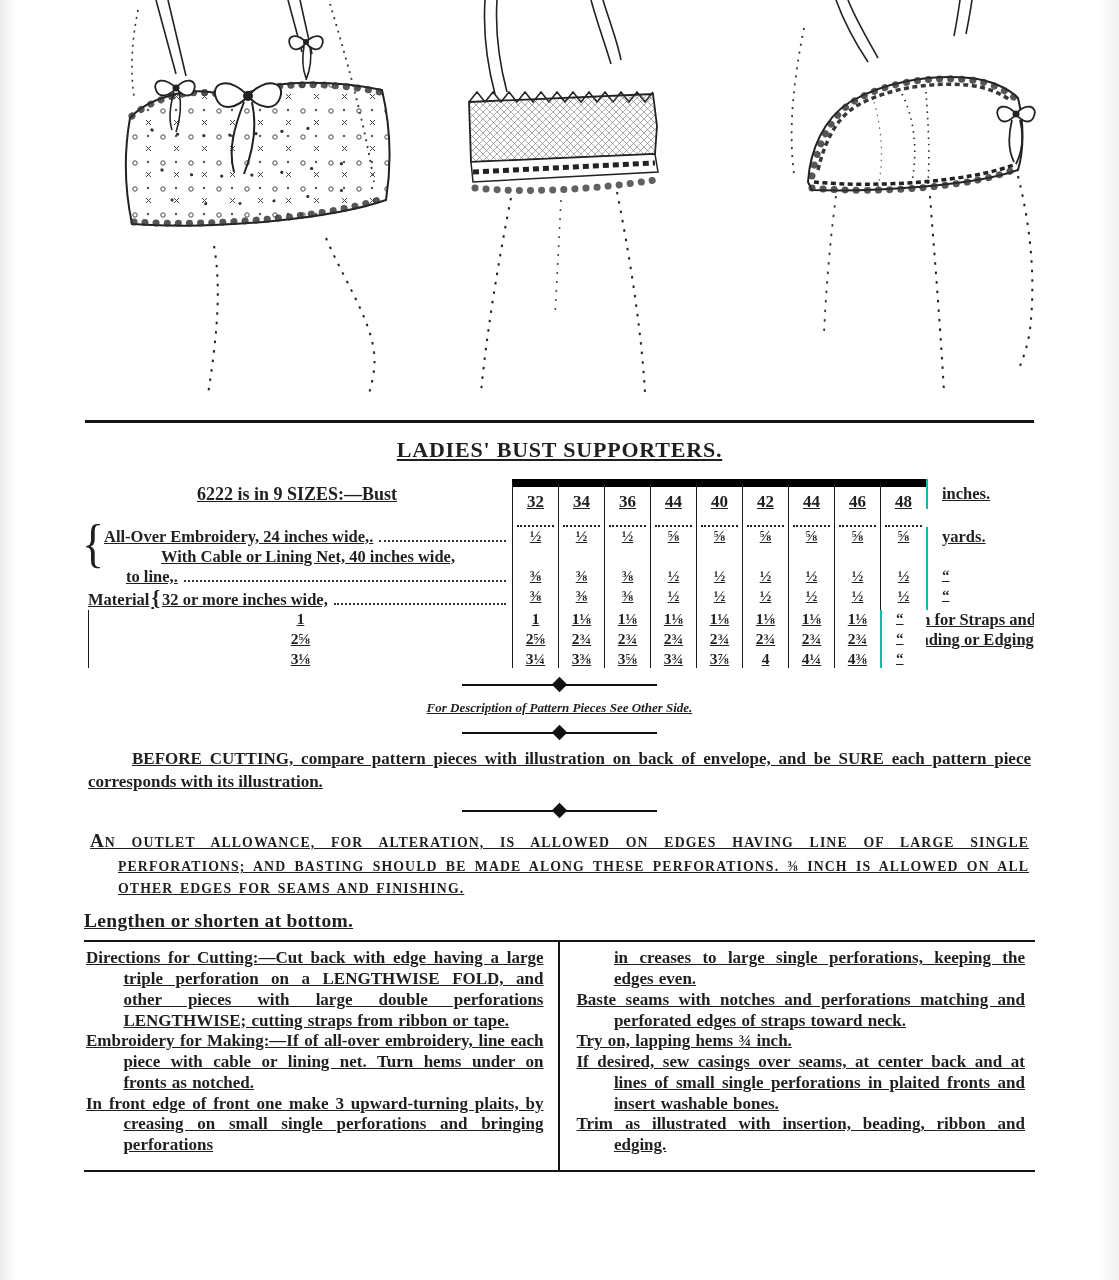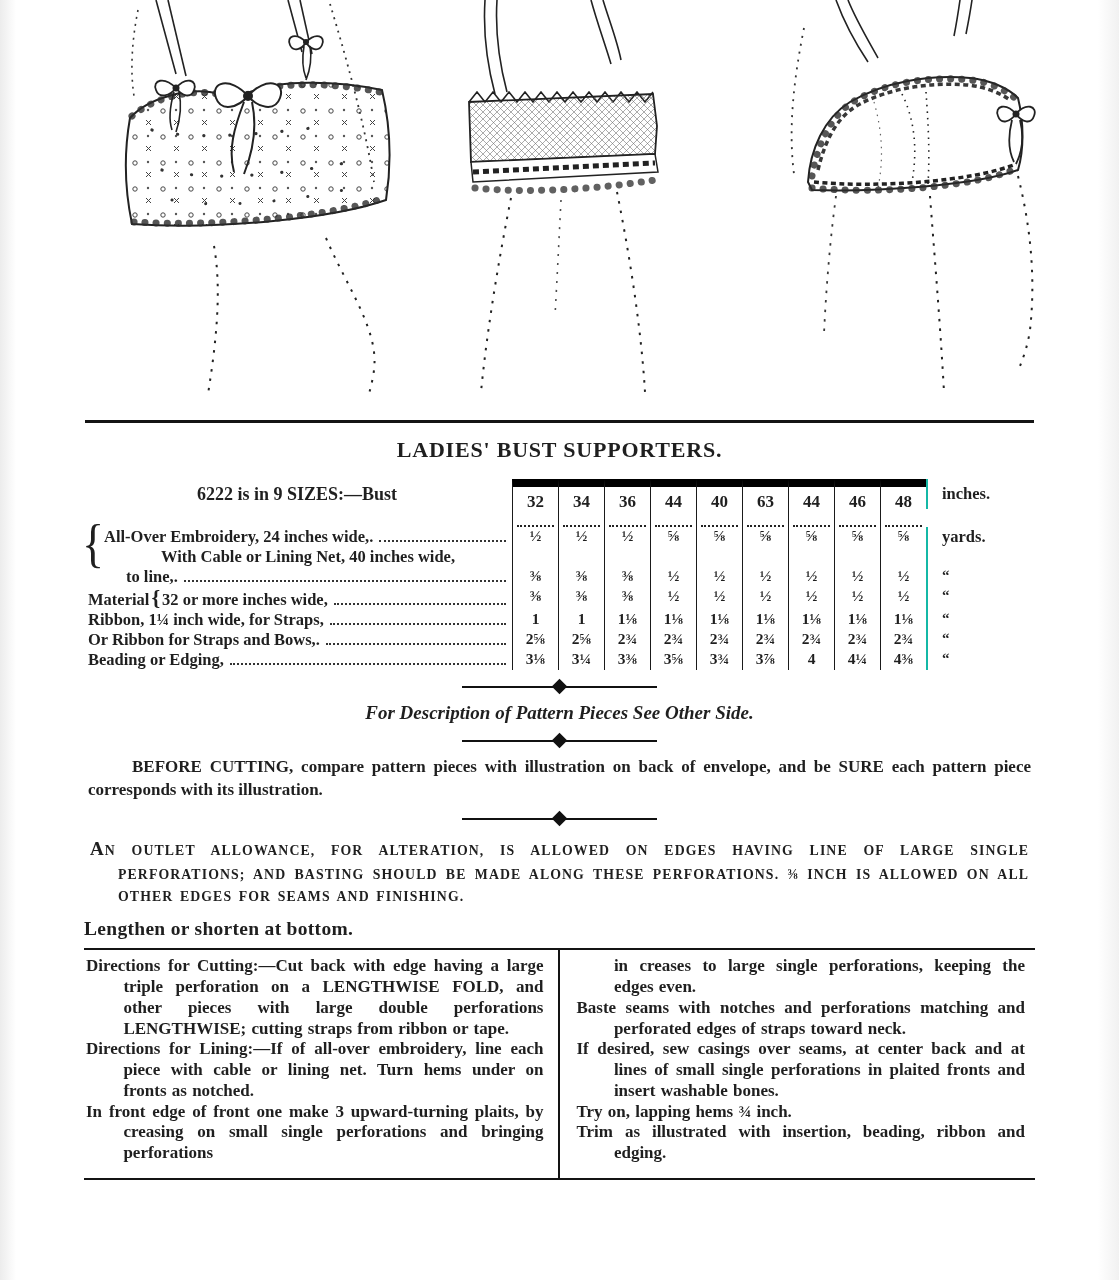--- a/index.html
+++ b/index.html
@@ -3,21 +3,21 @@
 <meta charset="utf-8">
 <title>Document</title>
 <style>
   html,body{margin:0;padding:0;}
   body{
     width:1119px;height:1280px;overflow:hidden;
     font-family:"Liberation Serif","DejaVu Serif",serif;
     color:#1f1f1f;
     background:linear-gradient(90deg,#ececec 0px,#ffffff 16px,#ffffff 1098px,#f1f1f1 100%);
   }
-  .page{position:relative;width:1119px;height:1280px;}
+  .page{position:relative;width:1119px;height:1280px;text-decoration:underline;}
   
   .illustrations{height:418px;position:relative;}
   .fig{position:absolute;top:0;}
   .fig-front{left:72px;}
   .fig-back{left:455px;}
   .fig-side{left:778px;}
   
   .top-rule{margin:2px 85px 0 85px;border-top:3px solid #141414;}
   .divider{position:relative;width:195px;margin:16px auto 14px auto;border-top:2.5px solid #111;}
   .divider .diamond{position:absolute;left:calc(50% - 6px);top:-7px;width:11px;height:11px;background:#111;transform:rotate(45deg);}
@@ -36,21 +36,21 @@
   .lbl{font-size:16.5px;font-weight:bold;white-space:nowrap;overflow:hidden;display:flex;align-items:baseline;justify-content:center;}
   .lbl .leader{flex:1;border-bottom:2px dotted #333;margin:0 6px 4px 6px;min-width:8px;}
   .ind1{padding-left:16px;}
   .ind2{padding-left:38px;}
   .val{font-size:15.5px;font-weight:bold;text-align:center;white-space:nowrap;}
   .unit-cell{font-size:15px;}
   .brace-tall{position:absolute;left:-6px;top:27px;font-size:46px;line-height:66px;font-weight:normal;transform:scaleY(1.15);transform-origin:top;}
   .brace-sm{font-size:22px;line-height:21px;margin:0 2px;}
   .mat{font-weight:bold;}
   
-  .desc-note{text-align:center;font-size:19px;font-weight:bold;font-style:italic;margin:4px 0 0 0;}
+  .desc-note{text-align:center;font-size:13px;font-weight:bold;font-style:italic;margin:4px 0 0 0;}
   .before-note{margin:6px 88px 0 88px;font-size:17px;font-weight:bold;text-align:justify;text-indent:44px;line-height:1.35;}
   .outlet-note{margin:14px 90px 0 90px;font-size:13.8px;font-weight:600;letter-spacing:1.1px;word-spacing:2px;text-align:justify;line-height:1.6;padding-left:28px;text-indent:-28px;}
   .outlet-note::first-letter{font-size:19px;}
   .lengthen-note{margin:10px 0 0 84px;font-size:19.5px;font-weight:bold;letter-spacing:.3px;}
   
   .directions{margin:8px 84px 0 84px;border-top:2.6px solid #141414;border-bottom:2.6px solid #141414;display:flex;justify-content:center;}
   .dcol{width:50%;padding:6px 10px 14px 2px;box-sizing:border-box;}
   .dcol-left{border-right:2.4px solid #141414;padding-right:14px;}
   .dcol-right{padding-left:17px;}
   .dpara{font-size:17px;font-weight:600;text-align:justify;line-height:1.22;word-spacing:1px;padding-left:2.2em;text-indent:-2.2em;margin:0;}
@@ -175,21 +175,21 @@
   <div class="size-table">
     <span class="brace-tall">{</span>
     <div class="tgrid">
 
       <div class="hdr hdr-label">6222 is in 9 SIZES:—Bust</div>
       <div class="hdr scell size-hd">32</div>
       <div class="hdr scell size-hd">34</div>
       <div class="hdr scell size-hd">36</div>
       <div class="hdr scell size-hd">44</div>
       <div class="hdr scell size-hd">40</div>
-      <div class="hdr scell size-hd">63</div>
+      <div class="hdr scell size-hd">42</div>
       <div class="hdr scell size-hd">44</div>
       <div class="hdr scell size-hd">46</div>
       <div class="hdr scell size-hd">48</div>
       <div class="hdr unit-col unit-hd">inches.</div>
 
       <div class="dotrow-label"></div>
       <div class="dotrow scell">
           <span class="dots"></span>
         </div>
       <div class="dotrow scell">
@@ -272,24 +272,20 @@
       <div class="trow scell val">⅜</div>
       <div class="trow scell val">⅜</div>
       <div class="trow scell val">½</div>
       <div class="trow scell val">½</div>
       <div class="trow scell val">½</div>
       <div class="trow scell val">½</div>
       <div class="trow scell val">½</div>
       <div class="trow scell val">½</div>
       <div class="trow unit-col unit-cell">“</div>
 
-      <div class="trow lbl">
-          <span>Ribbon, 1¼ inch wide, for Straps,</span>
-          <span class="leader"></span>
-        </div>
       <div class="trow scell val">1</div>
       <div class="trow scell val">1</div>
       <div class="trow scell val">1⅛</div>
       <div class="trow scell val">1⅛</div>
       <div class="trow scell val">1⅛</div>
       <div class="trow scell val">1⅛</div>
       <div class="trow scell val">1⅛</div>
       <div class="trow scell val">1⅛</div>
       <div class="trow scell val">1⅛</div>
       <div class="trow unit-col unit-cell">“</div>
@@ -342,25 +338,25 @@
       <span class="diamond"></span>
     </div>
 
   <p class="outlet-note">AN OUTLET ALLOWANCE, FOR ALTERATION, IS ALLOWED ON EDGES HAVING LINE OF LARGE SINGLE PERFORATIONS; AND BASTING SHOULD BE MADE ALONG THESE PERFORATIONS.  ⅜ INCH IS ALLOWED ON ALL OTHER EDGES FOR SEAMS AND FINISHING.</p>
 
   <div class="lengthen-note">Lengthen or shorten at bottom.</div>
 
   <div class="directions">
     <div class="dcol dcol-left">
       <p class="dpara"><span class="lead">Directions for Cutting:—</span><span>Cut back with edge having a large triple perforation on a LENGTHWISE FOLD, and other pieces with large double perforations LENGTHWISE; cutting straps from ribbon or tape.</span></p>
-      <p class="dpara"><span class="lead">Directions for Lining:—</span><span>If of all-over embroidery, line each piece with cable or lining net.  Turn hems under on fronts as notched.</span></p>
+      <p class="dpara"><span class="lead">Embroidery for Making:—</span><span>If of all-over embroidery, line each piece with cable or lining net.  Turn hems under on fronts as notched.</span></p>
       <p class="dpara"><span class="lead"></span><span>In front edge of front one make 3 upward-turning plaits, by creasing on small single perforations and bringing perforations</span></p>
     </div>
     <div class="dcol dcol-right">
       <p class="dpara cont"><span>in creases to large single perforations, keeping the edges even.</span></p>
       <p class="dpara"><span>Baste seams with notches and perforations matching and perforated edges of straps toward neck.</span></p>
+      <p class="dpara"><span>Try on, lapping hems ¾ inch.</span></p>
       <p class="dpara"><span>If desired, sew casings over seams, at center back and at lines of small single perforations in plaited fronts and insert washable bones.</span></p>
-      <p class="dpara"><span>Try on, lapping hems ¾ inch.</span></p>
       <p class="dpara"><span>Trim as illustrated with insertion, beading, ribbon and edging.</span></p>
     </div>
   </div>
 
 </div>
 
 </body></html>

